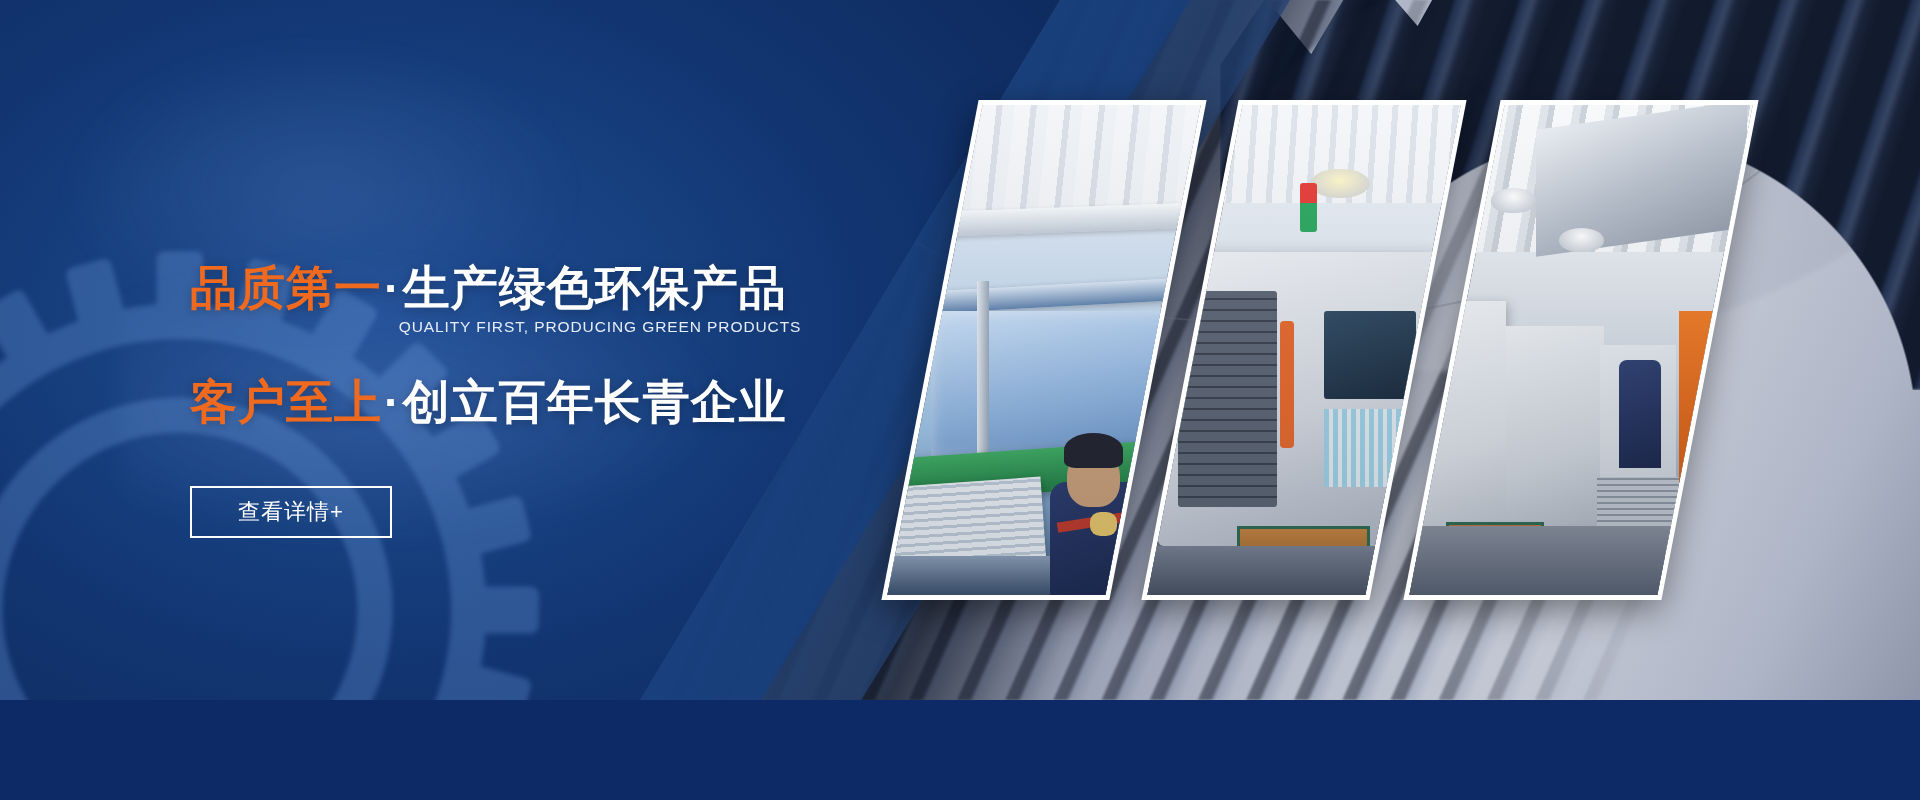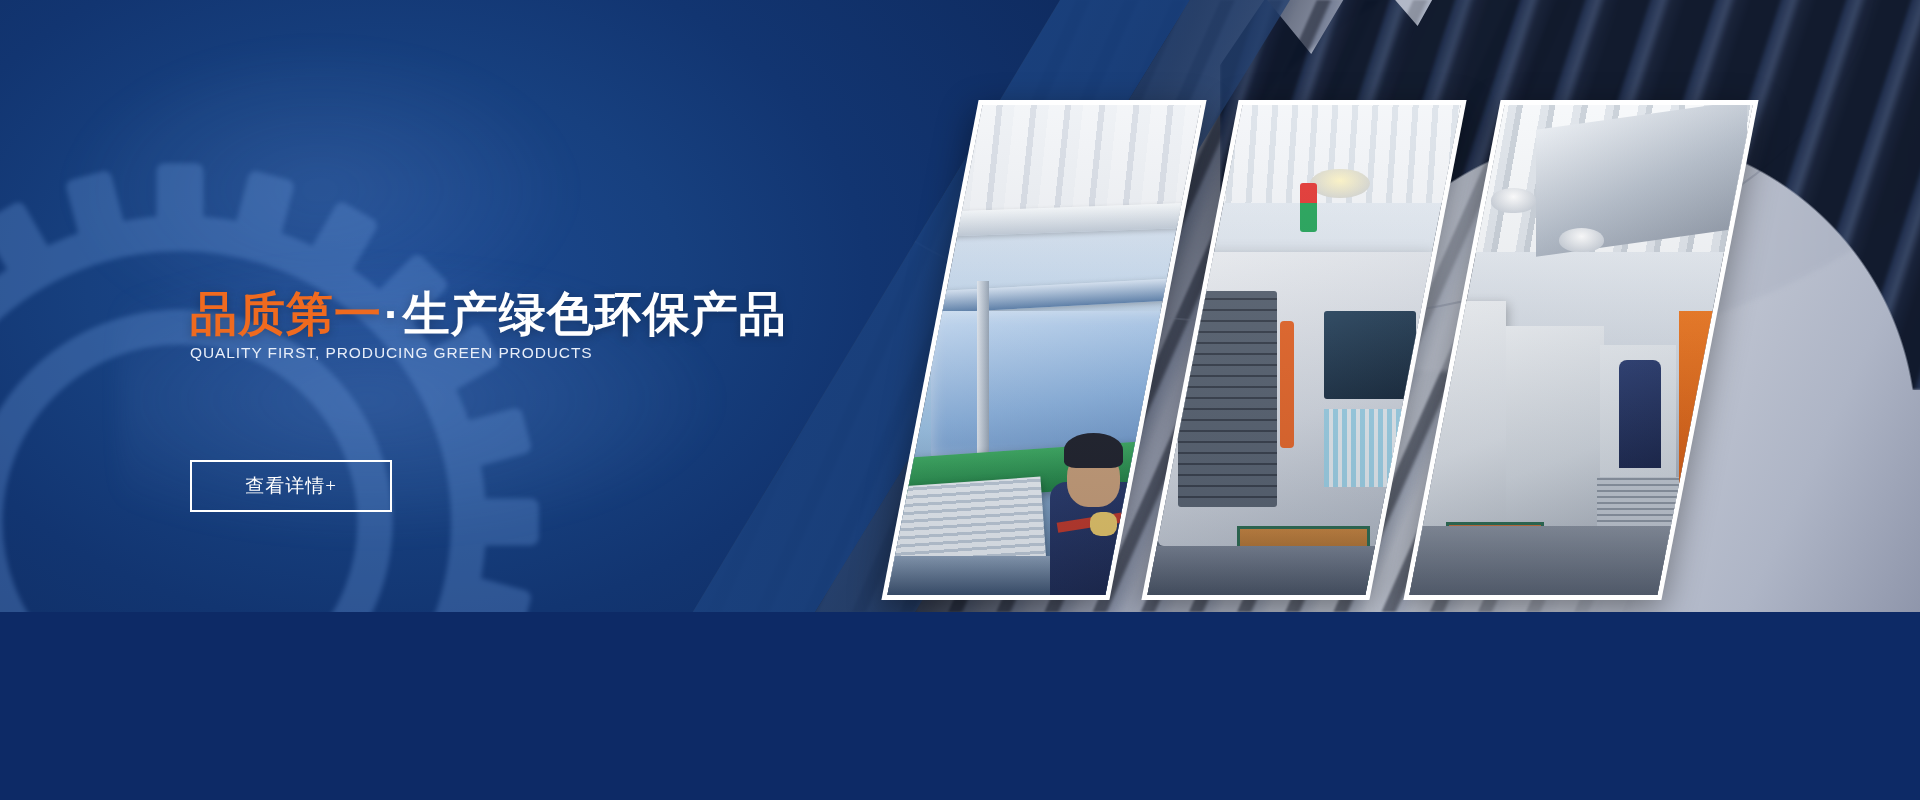--- a/index.html
+++ b/index.html
@@ -1,21 +1,21 @@
 <!DOCTYPE html>
 <html><head>
 <meta charset="utf-8">
 <style>
   * { margin:0; padding:0; box-sizing:border-box; }
   html,body { width:1920px; height:800px; overflow:hidden; background:#0d2a66; }
   body { font-family:"Liberation Sans", sans-serif; }
 
   .banner {
     position:relative;
-    width:1920px; height:612px;
+    width:1920px; height:700px;
     overflow:hidden;
     background:#14346f;
   }
 
   
   .bg-dark {
     position:absolute; inset:0;
     background:
       linear-gradient(115deg, #0f2f6e 0%, #12397c 22%, #1b3f7d 34%, #243a63 42%,
                       #25354f 48%, #2b3344 54%, #9aa1b4 62%, #b9bfcc 72%,
@@ -138,34 +138,35 @@
     text-shadow:0 2px 10px rgba(0,0,0,.25);
   }
   .headline .hl-accent { color:#ef6a1f; }
   .headline .hl-dot { color:#ffffff; padding:0 2px; }
   .subline {
     font-size:15.5px;
     letter-spacing:.9px;
     color:#e8eef9;
     white-space:nowrap;
     margin-top:4px;
+    text-align:center;
   }
   .gap { height:40px; }
 
   .cta {
     margin-top:58px;
     width:202px; height:52px;
     border:2px solid #ffffff;
     background:transparent;
     color:#ffffff;
-    font-size:19px;
+    font-size:22px;
     letter-spacing:1px;
     display:flex; align-items:center; justify-content:center;
     cursor:pointer;
-    font-family:Liberation Serif, serif;
+    font-family:Liberation Sans, sans-serif;
   }
 
   
   .collage { position:absolute; inset:0; z-index:15; }
   .photo {
     position:absolute;
     top:100px;
     width:228px; height:500px;
     background:#ffffff;
     padding:5px;
@@ -413,19 +414,22 @@
   <div class="content">
 
     <div class="headline">
       <span class="hl-accent">品质第一</span><span class="hl-dot">·</span><span>生产绿色环保产品</span>
     </div>
 
     <div class="subline">QUALITY FIRST, PRODUCING GREEN PRODUCTS</div>
 
     <div class="gap"></div>
 
+    <div class="headline">
+      <span class="hl-accent">客户至上</span><span class="hl-dot">·</span><span>创立百年长青企业</span>
+    </div>
 
 
     <button class="cta">查看详情+</button>
 
   </div>
 
 </div>
 
 </body></html>

